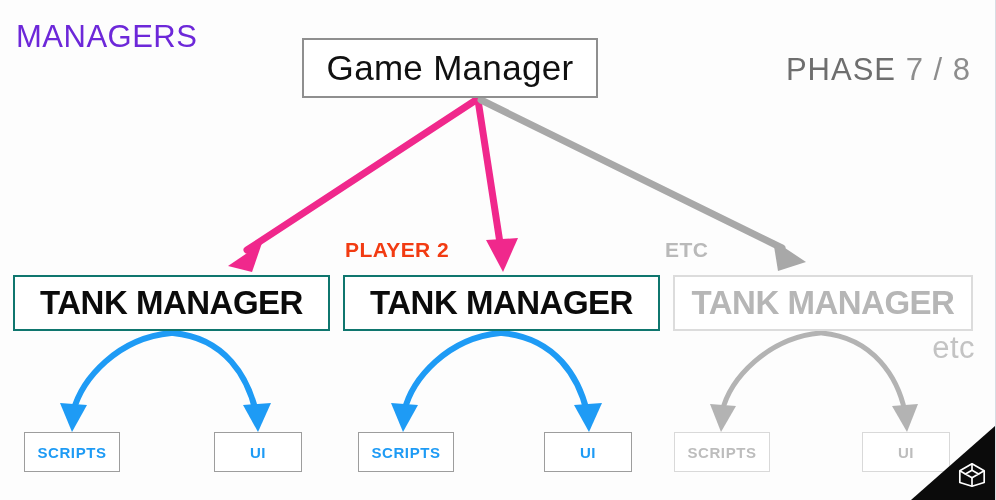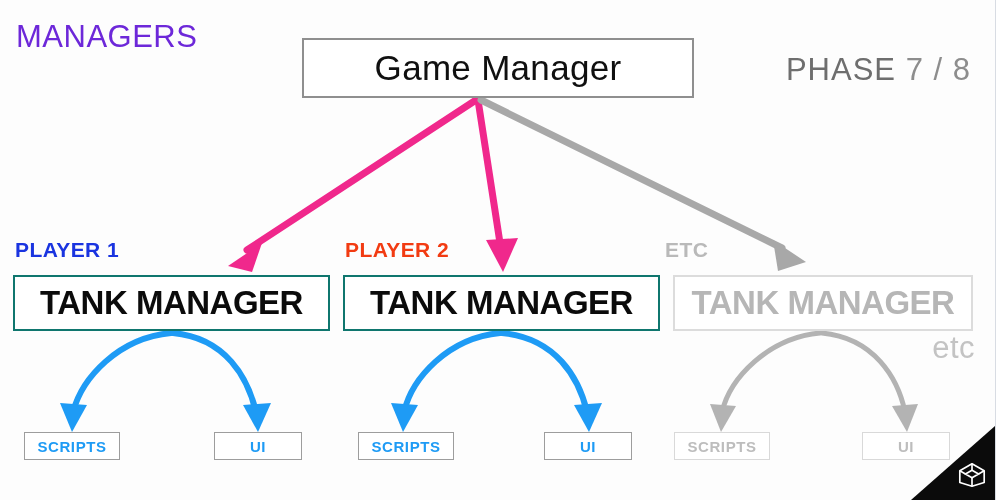--- a/index.html
+++ b/index.html
@@ -49,21 +49,21 @@
     box-sizing: border-box;
     background: #ffffff;
     display: flex;
     align-items: center;
     justify-content: center;
     text-align: center;
   }
   .gm-box {
     left: 302px;
     top: 38px;
-    width: 392px;
+    width: 296px;
     height: 60px;
     border: 2px solid #8f8f8f;
     font-size: 35px;
     color: #101010;
     letter-spacing: 0.3px;
   }
   .tm-box {
     top: 275px;
     height: 56px;
     border: 2px solid #0f766e;
@@ -75,21 +75,21 @@
   .tm-box.tm-1 { left: 13px;  width: 317px; }
   .tm-box.tm-2 { left: 343px; width: 317px; }
   .tm-box.tm-3 {
     left: 673px; width: 300px;
     border-color: #dcdcdc;
     color: #b6b6b6;
   }
 
   .leaf-box {
     top: 432px;
-    height: 28px;
+    height: 40px;
     border: 1px solid #9d9d9d;
     font-size: 15px;
     font-weight: bold;
     letter-spacing: 0.6px;
     color: #1e9bf5;
   }
   .leaf-box.muted {
     border-color: #d9d9d9;
     color: #bdbdbd;
   }
@@ -202,21 +202,20 @@
       <polygon points="721,432 710,404 736,406" fill="#b3b3b3"></polygon>
     </g>
     <g>
       <path d="M 822,333 C 874,338 898,378 905,412" fill="none" stroke="#b3b3b3" stroke-width="5" stroke-linecap="round"></path>
       <polygon points="907,432 892,406 918,404" fill="#b3b3b3"></polygon>
     </g>
   </svg>
 
   <div class="box gm-box">Game Manager</div>
 
-  <div class="group-label label-p1">PLAYER 1</div>
   <div class="group-label label-p2">PLAYER 2</div>
   <div class="group-label label-etc">ETC</div>
 
   <div class="box tm-box tm-1">TANK MANAGER</div>
   <div class="box tm-box tm-2">TANK MANAGER</div>
   <div class="box tm-box tm-3">TANK MANAGER</div>
 
   <div class="etc-note">etc</div>
 
   <div class="box leaf-box leaf-s1">SCRIPTS</div>

